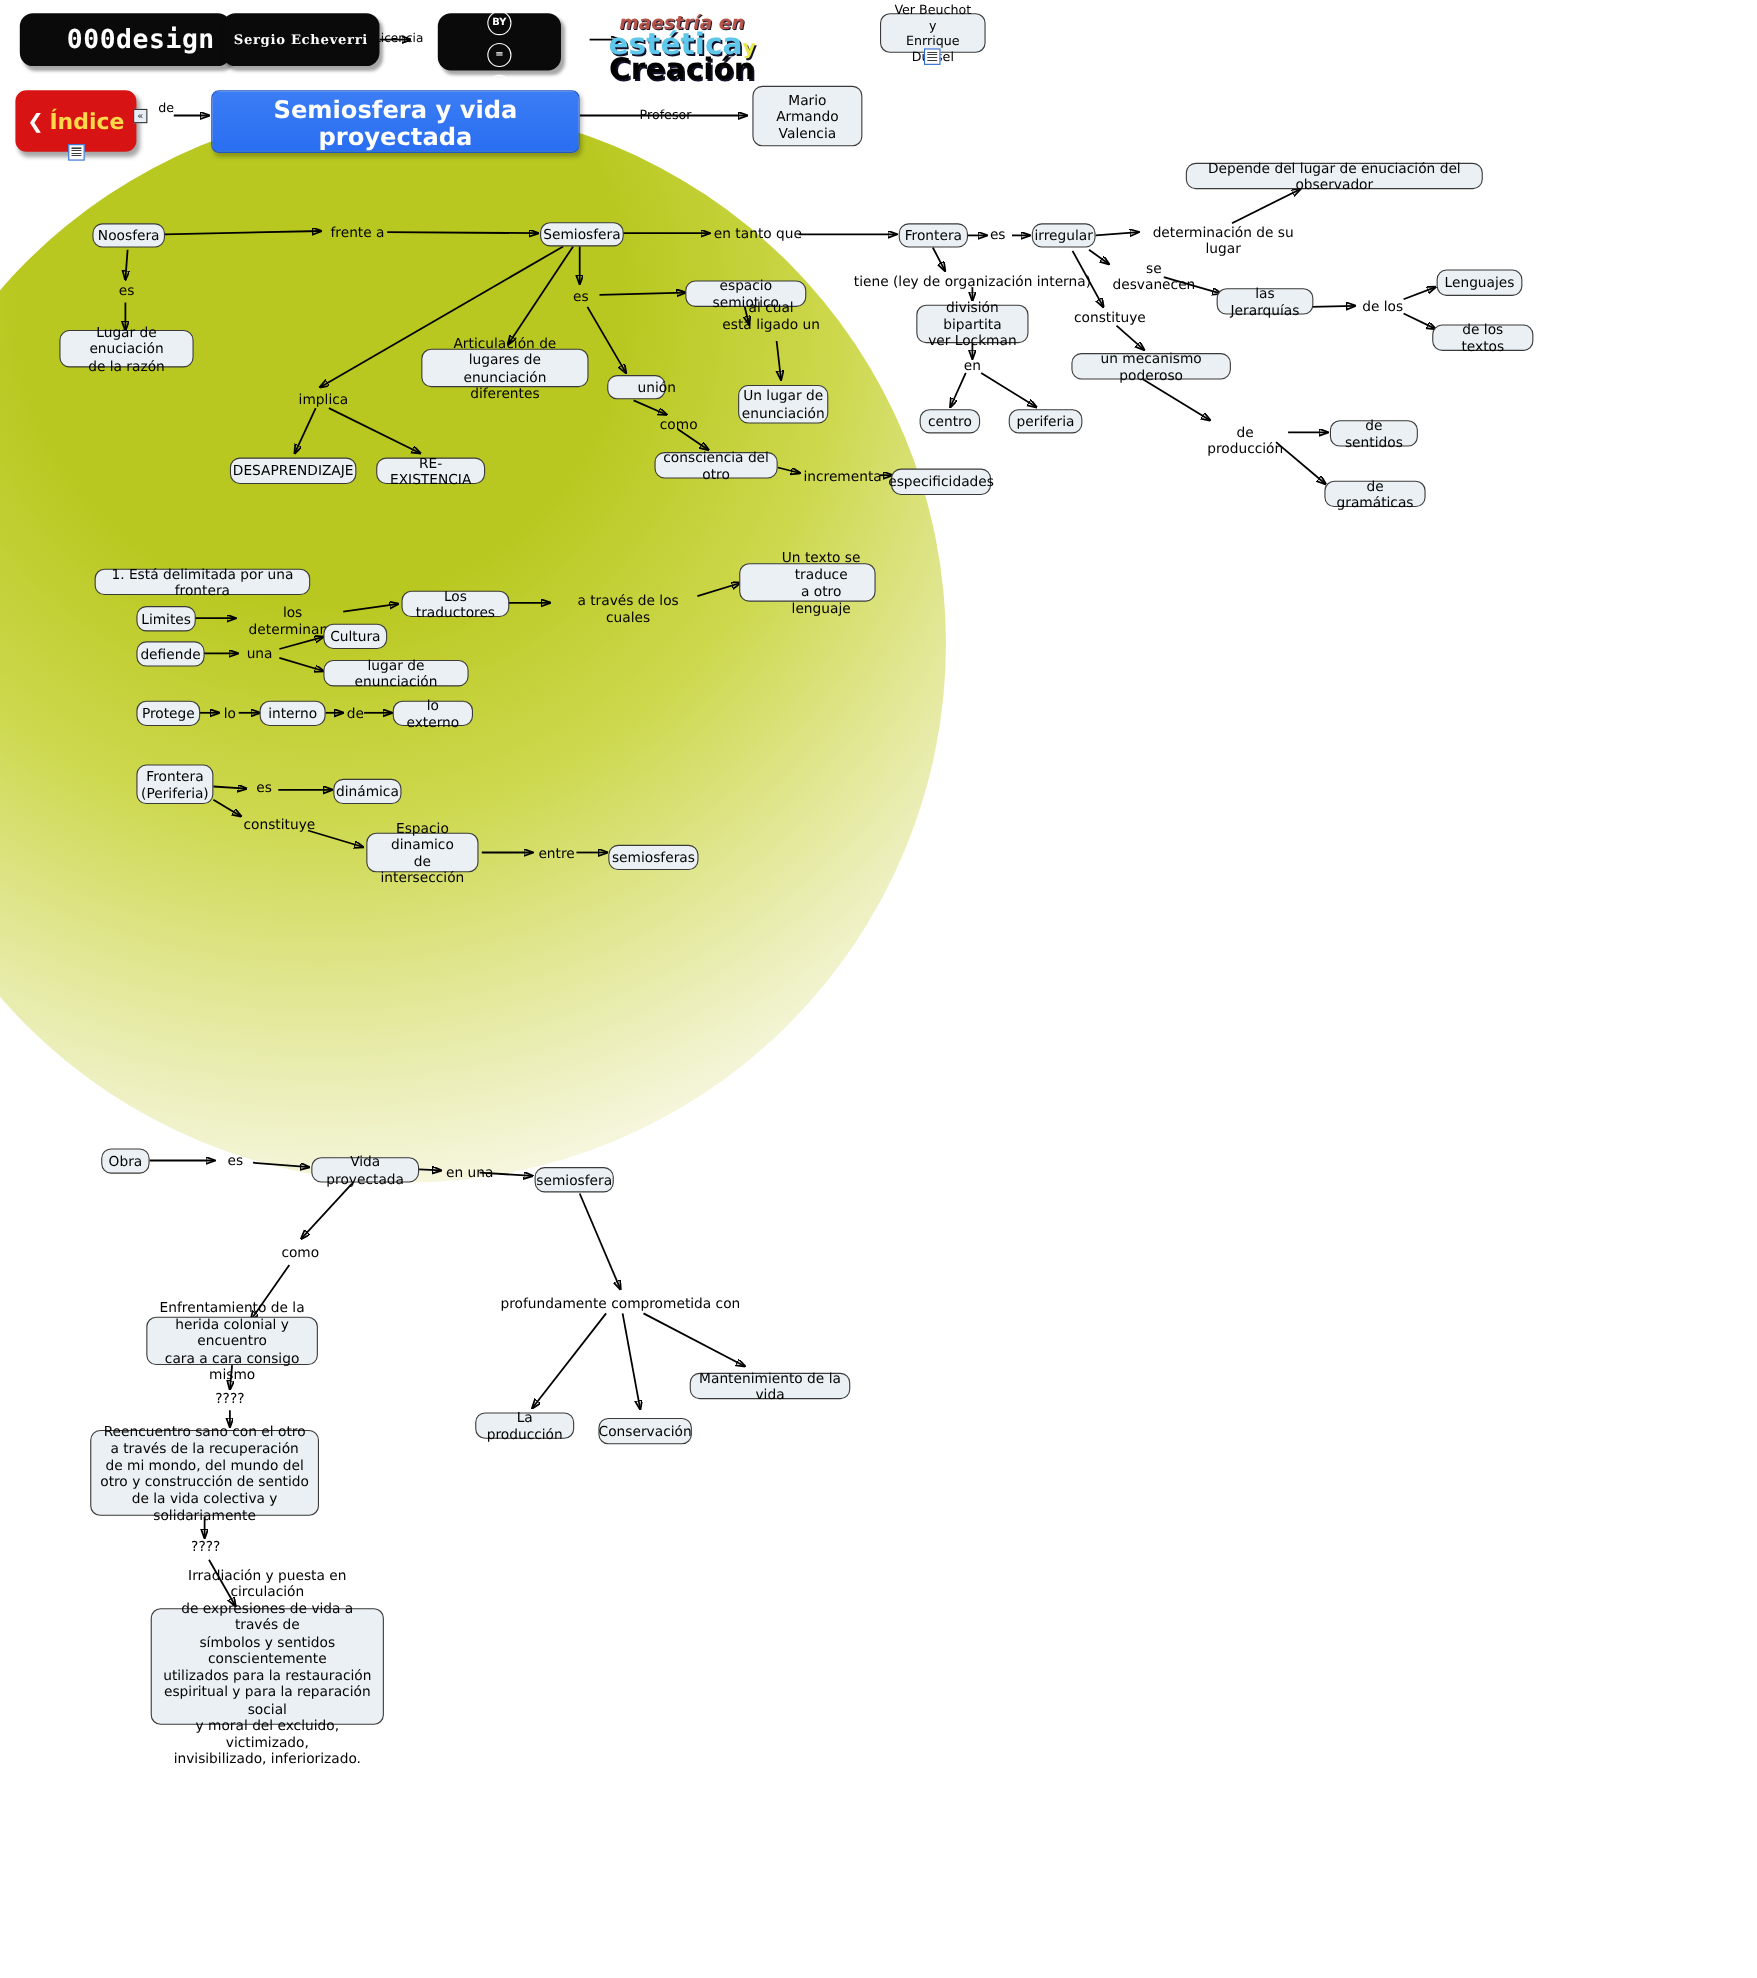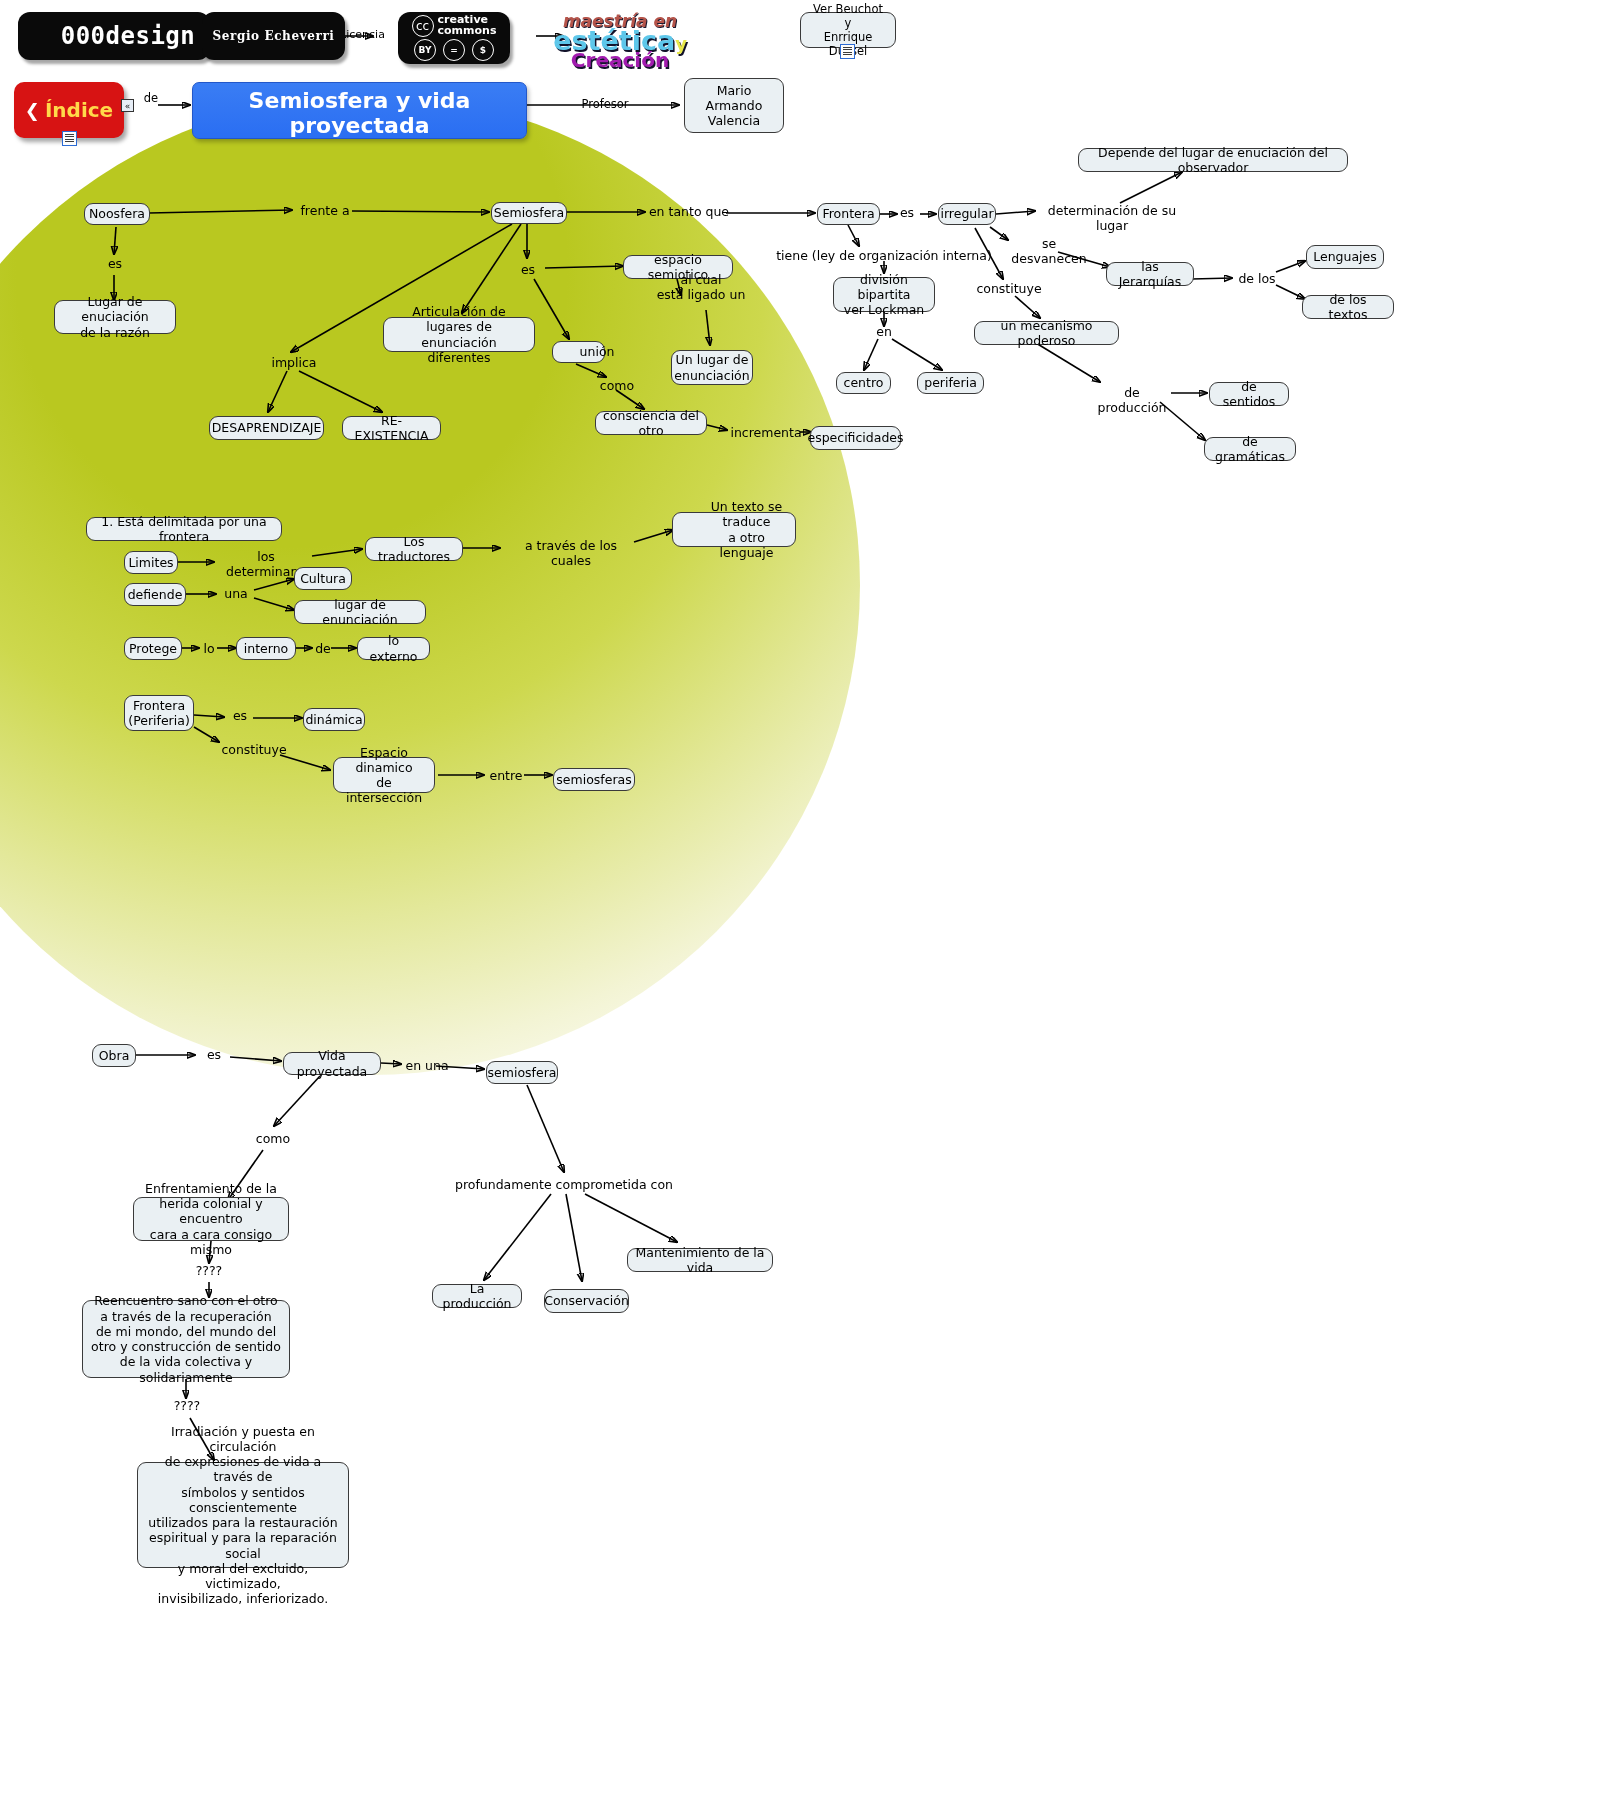--- a/index.html
+++ b/index.html
@@ -35,21 +35,21 @@
   .plaque{
     position:absolute;z-index:4;background:#0a0a0a;border-radius:12px;color:#fff;
     display:flex;align-items:center;justify-content:center;
     box-shadow:3px 4px 3px rgba(0,0,0,.35);
   }
   .plaque.t1{font-family:"DejaVu Sans Mono","Liberation Mono",monospace;font-size:24px;font-weight:bold;letter-spacing:.5px;}
   .plaque.t2{font-family:"DejaVu Serif","Liberation Serif",serif;font-size:12px;font-weight:bold;letter-spacing:.6px;}
   .cc-wrap{display:flex;flex-direction:column;align-items:center;justify-content:center;gap:2px;}
   .cc-top{display:flex;align-items:center;gap:4px;}
   .cc-word{font-family:"DejaVu Sans","Liberation Sans",sans-serif;font-size:11px;font-weight:bold;line-height:.98;text-align:left;}
-  .cc-row{display:flex;gap:7px;}
+  .cc-row{display:flex;gap:7px;flex-direction:column;}
   .cc-badge{width:20px;height:20px;border-radius:50%;border:1.8px solid #fff;color:#fff;
     display:flex;align-items:center;justify-content:center;font-size:9px;font-weight:bold;}
   .ccsym{width:20px;height:20px;border-radius:50%;border:1.8px solid #fff;display:flex;align-items:center;justify-content:center;font-size:12px;color:#fff;}
   
   .indice{
     position:absolute;z-index:4;background:#d71313;border-radius:10px;
     display:flex;align-items:center;justify-content:center;gap:5px;
     box-shadow:3px 4px 4px rgba(0,0,0,.35);color:#ffe96b;font-weight:bold;font-size:20px;
   }
   .indice .chev{color:#fff;font-size:18px;}
@@ -59,21 +59,21 @@
     position:absolute;z-index:4;background:linear-gradient(#3a7df4,#2a6ef2);
     border:1.5px solid #2257c9;border-radius:7px;color:#fff;font-weight:bold;font-size:22px;
     display:flex;align-items:center;justify-content:center;text-align:center;
     box-shadow:2px 3px 4px rgba(0,0,0,.25);
   }
   
   .maestria{position:absolute;z-index:4;display:flex;flex-direction:column;align-items:center;line-height:.86;}
   .m1{font-size:17px;font-weight:bold;color:#b5544a;font-style:italic;text-shadow:1px 1px 0 #1a1a30;}
   .m2{font-size:27px;font-weight:bold;color:#5ec7ea;text-shadow:1.5px 1.5px 0 #12122a;}
   .m2 .y{color:#e8e84a;font-size:18px;}
-  .m3{font-size:20px;font-weight:bold;color:#a21caf;text-shadow:1.5px 1.5px 0 #12122a;}
+  .m3{font-size:27px;font-weight:bold;color:#000000;text-shadow:1.5px 1.5px 0 #12122a;}
   
   .docicon{
     position:absolute;z-index:5;width:15px;height:15px;border:1.4px solid #2b6bd4;
     background:#fdfdfd;box-sizing:border-box;display:flex;align-items:center;justify-content:center;
   }
   .docicon i{display:block;width:9px;height:9px;background:repeating-linear-gradient(#3b3b3b 0 1px,transparent 1px 2.4px);}
   .minibtn{position:absolute;z-index:5;width:13px;height:13px;border:1.3px solid #333;background:#e7eef7;
     display:flex;align-items:center;justify-content:center;font-size:9px;color:#111;box-sizing:border-box;}
 </style>
 </head>

